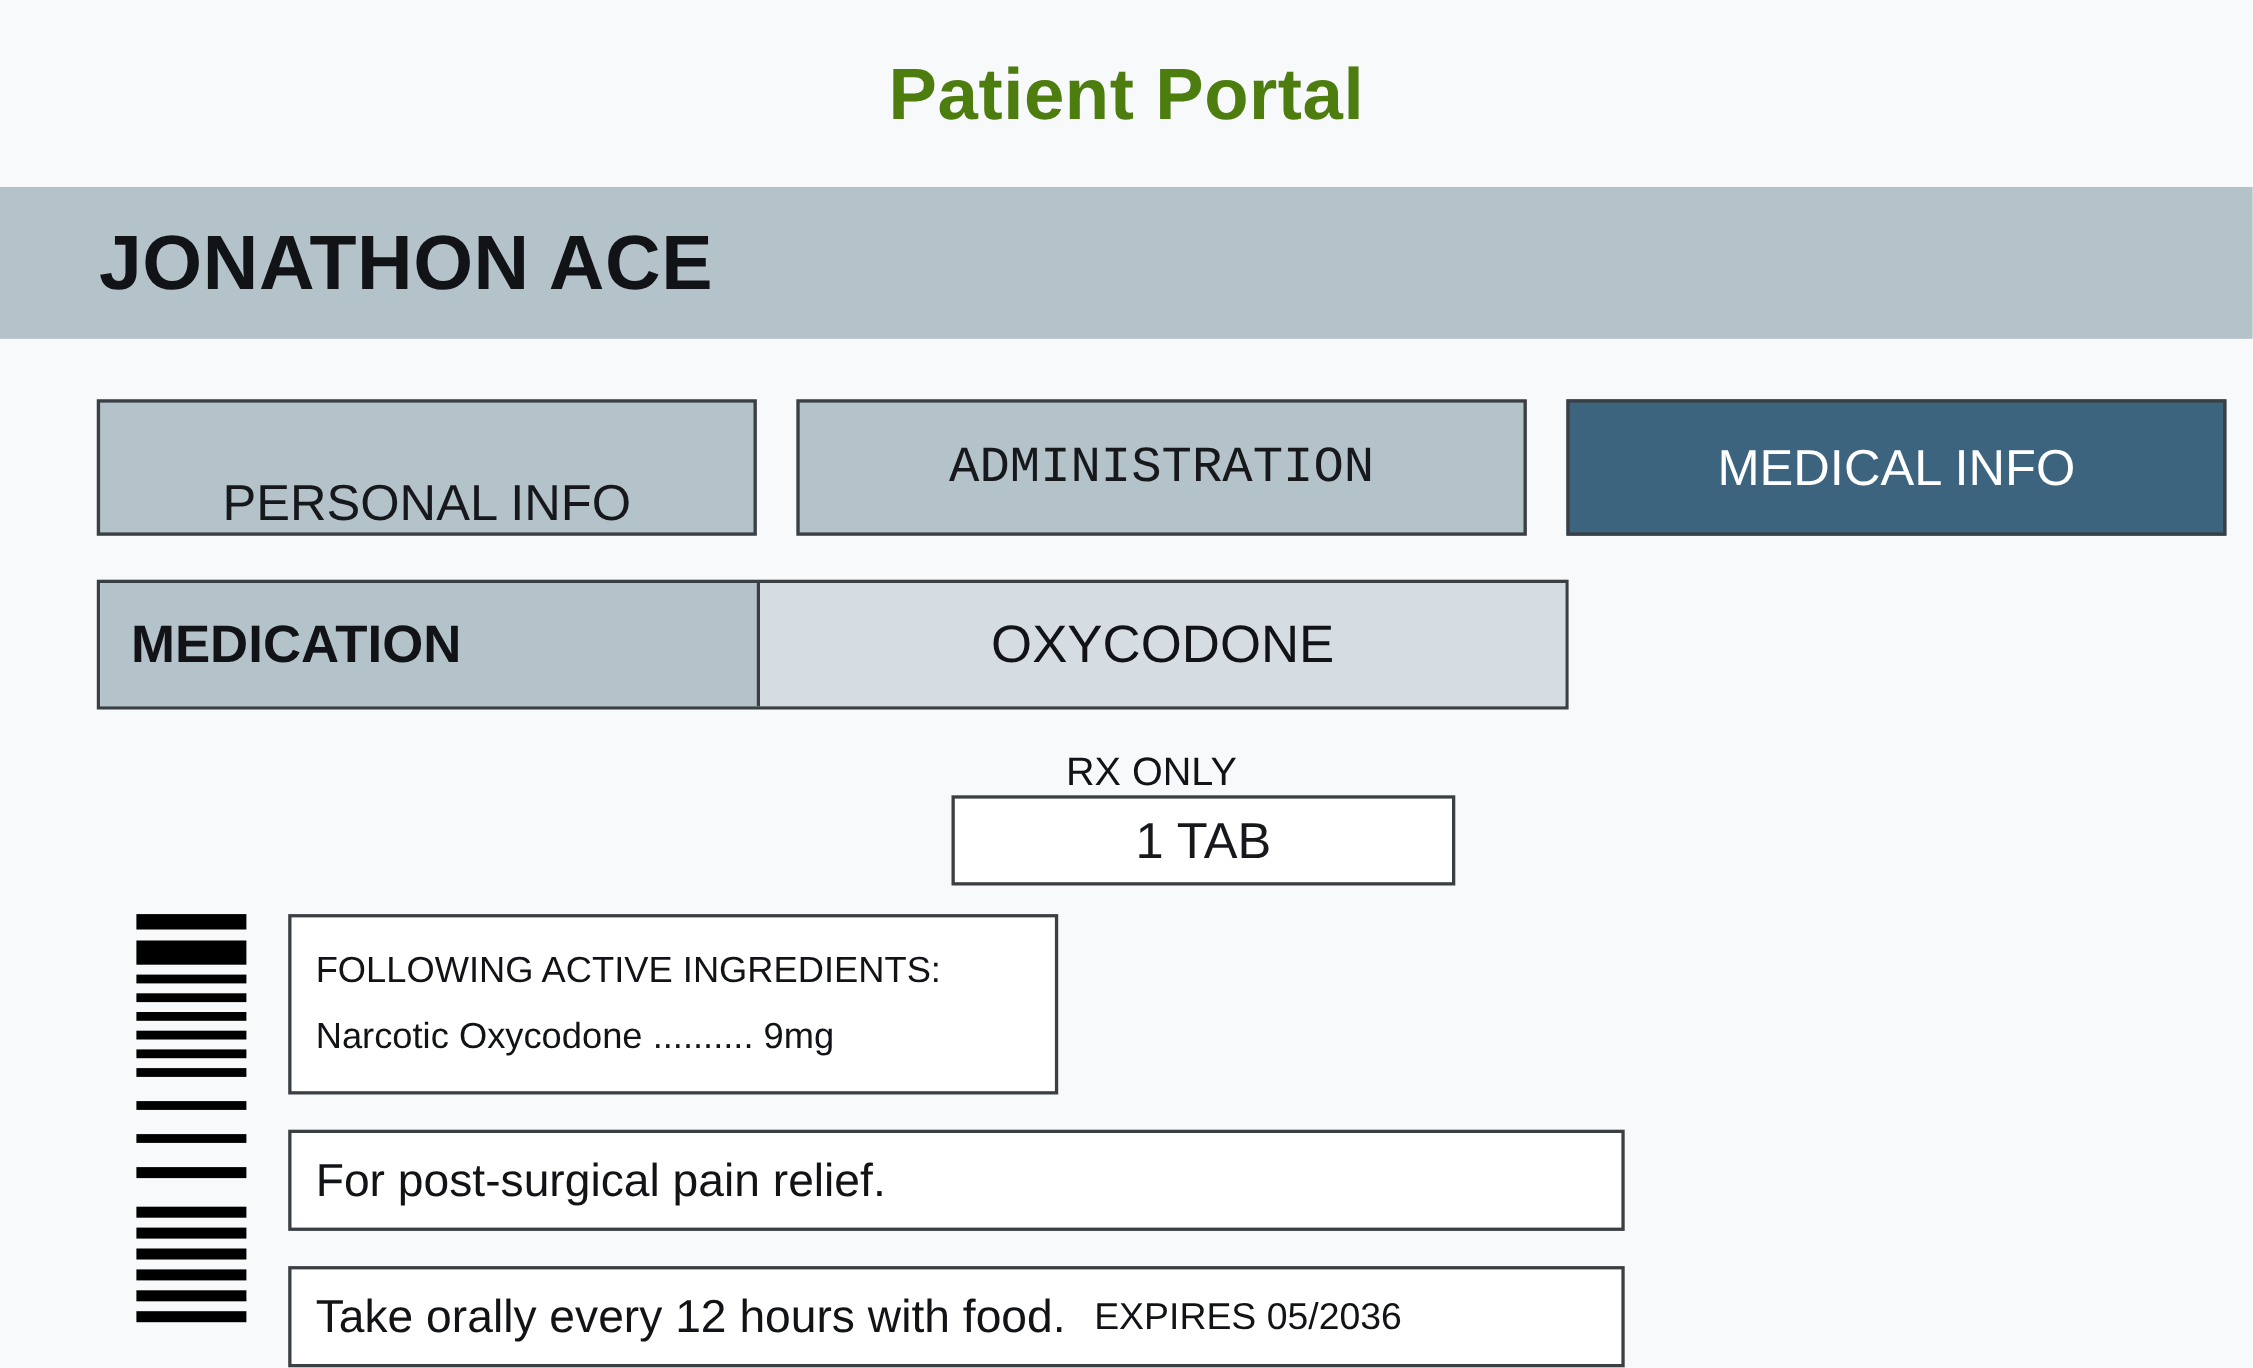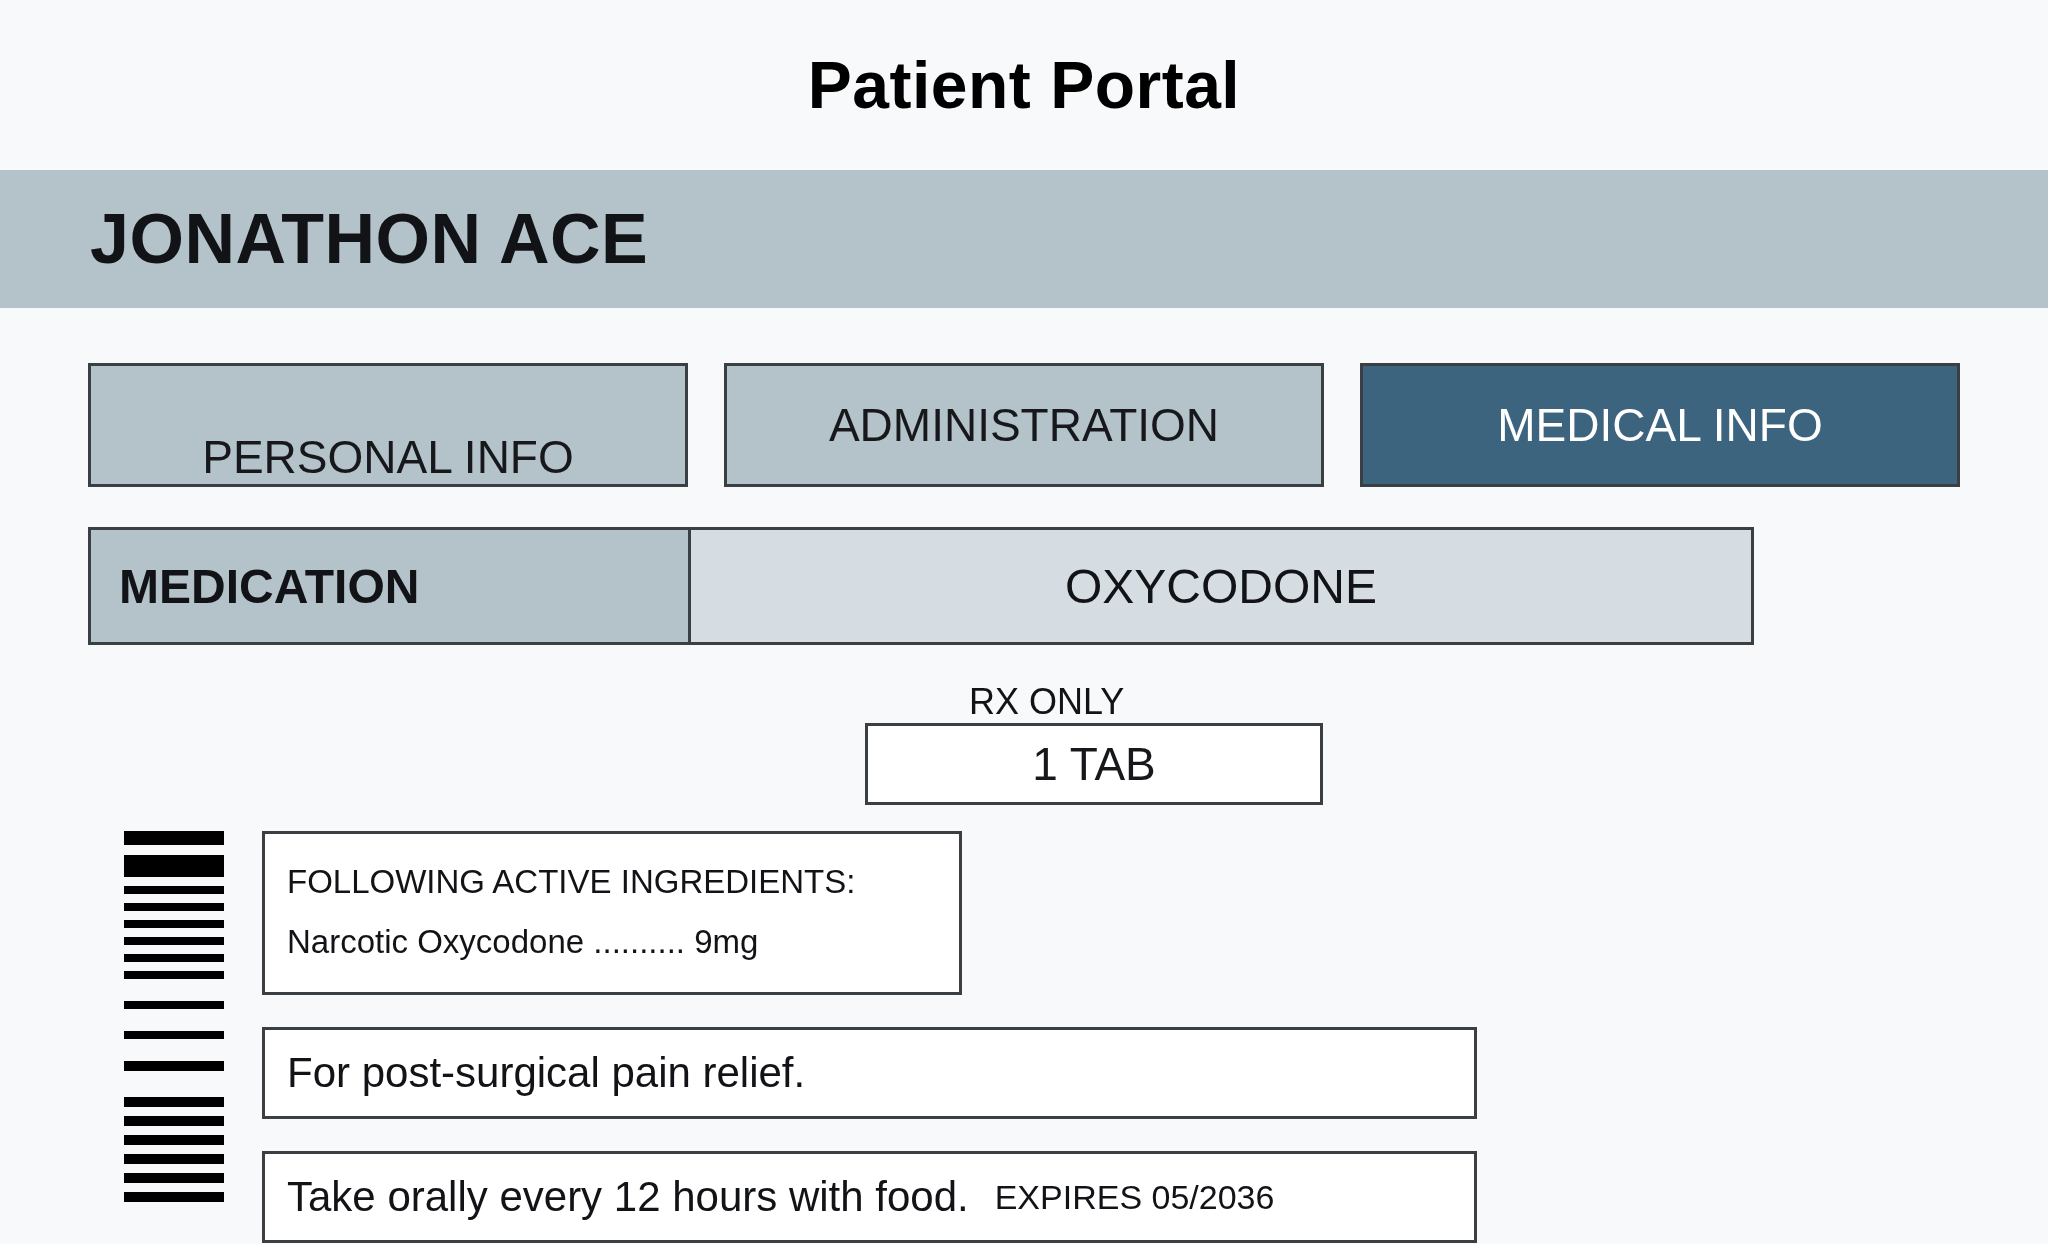--- a/index.html
+++ b/index.html
@@ -27,21 +27,21 @@
     height: 170px;
     background: #f7f9fa;
     display: flex;
     align-items: center;
     justify-content: center;
   }
   .titlebar h1 {
     margin: 15px;
     font-size: 66px;
     font-weight: bold;
-    color: #000000;
+    color: #4d7c0f;
     letter-spacing: 0.5px;
   }
 
   
   .patient-banner {
     height: 138px;
     background: #b4c2ca;
     display: flex;
     align-items: center;
     padding-left: 90px;
@@ -66,29 +66,29 @@
     border: 3px solid #3a3f44;
     background: #b4c2ca;
     color: #16181b;
     font-size: 46px;
     display: flex;
     align-items: center;
     justify-content: center;
     box-sizing: border-box;
   }
   .tab.personal { width: 600px; align-items: flex-end; }
-  .tab.admin    { width: 600px; }
+  .tab.admin    { width: 664px; font-family: Liberation Mono, monospace; }
   .tab.medical  { width: 600px; background: #3d647f; color: #ffffff; }
 
   
   .med-row {
     display: flex;
     margin: 40px 0 0 88px;
     border: 3px solid #3a3f44;
-    width: 1666px;
+    width: 1338px;
     box-sizing: border-box;
     height: 118px;
   }
   .med-label {
     width: 600px;
     background: #b4c2ca;
     border-right: 3px solid #3a3f44;
     display: flex;
     align-items: center;
     padding-left: 28px;

